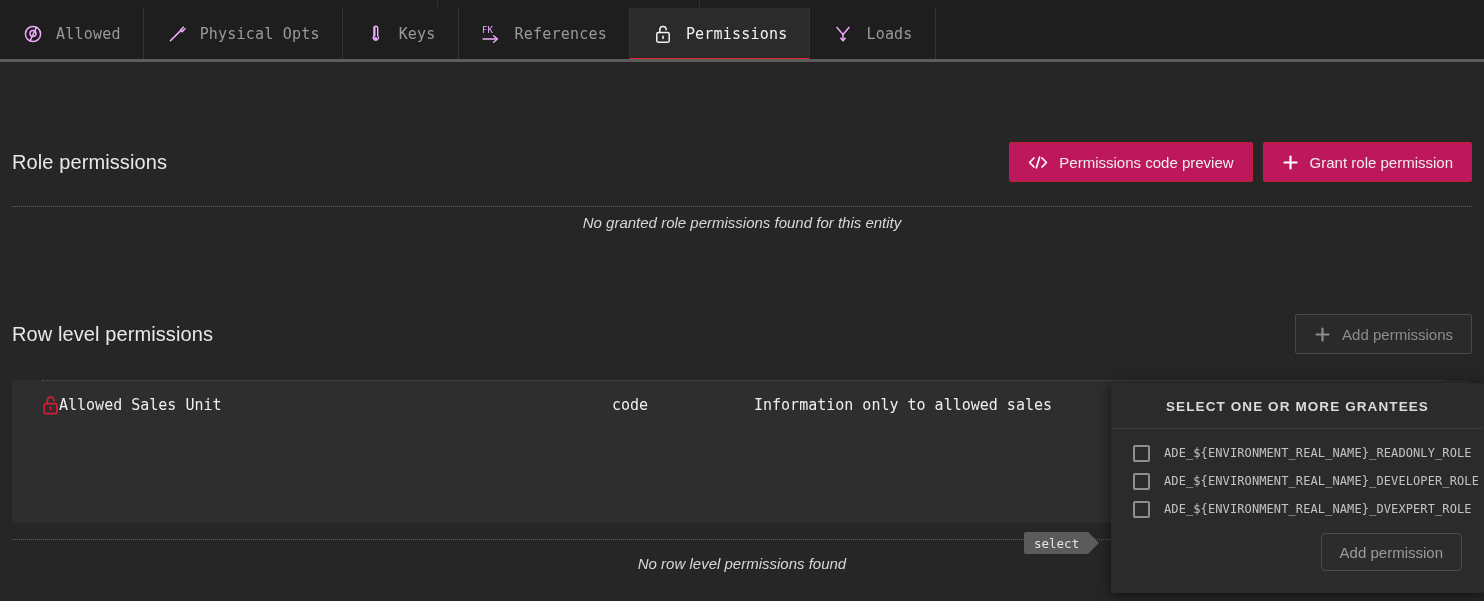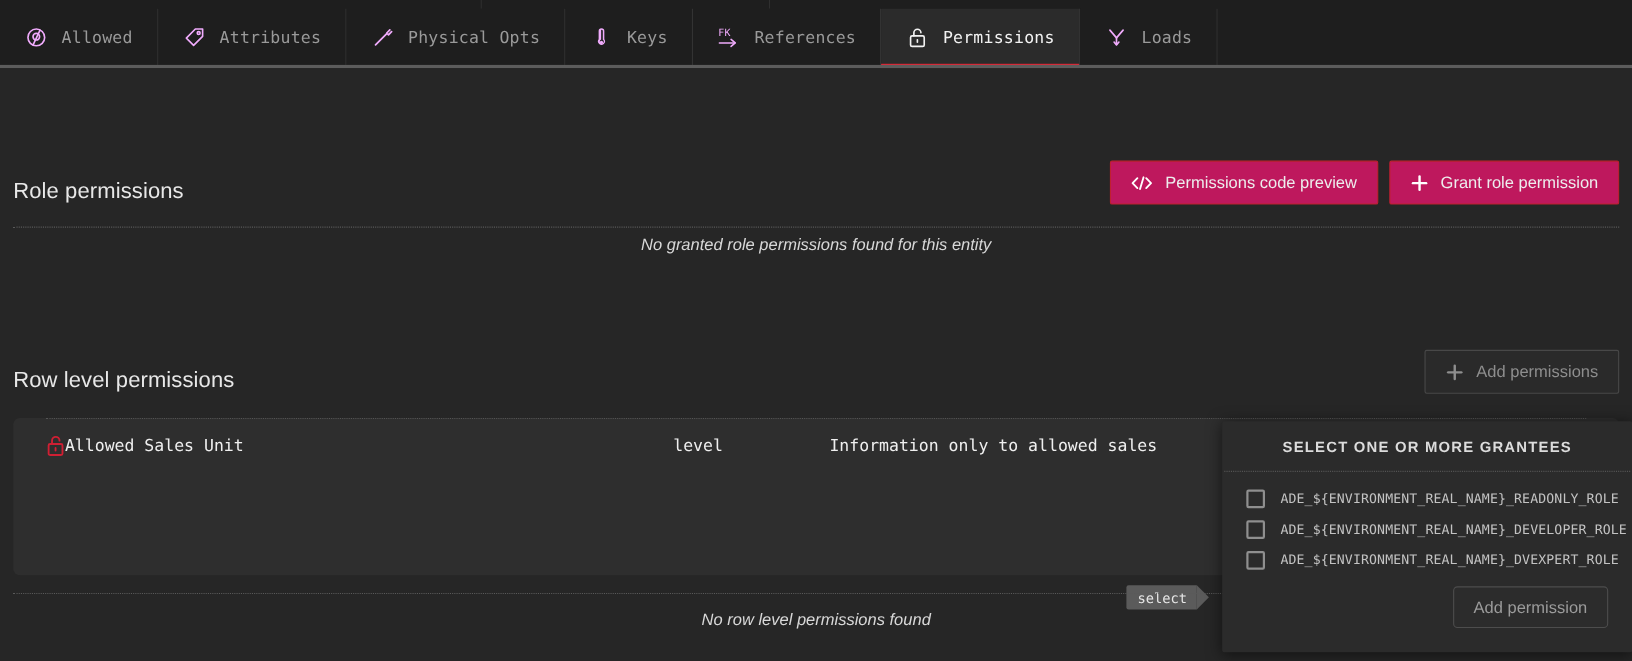--- a/index.html
+++ b/index.html
@@ -53,21 +53,21 @@
 
   
   .body {
     position: absolute; left: 0; top: 62px; width: 1484px; height: 539px;
     background: #262626;
   }
 
   
   .section-head {
     position: absolute; left: 0; width: 1484px;
-    display: flex; align-items: flex-end; justify-content: space-between;
+    display: flex; align-items: center; justify-content: space-between;
     padding: 0 12px;
   }
   .section-title {
     color: #e8e8e8;
     font-size: 20px;
     font-family: "Liberation Sans", sans-serif;
     font-weight: 400;
     letter-spacing: 0.1px;
   }
   .head-actions { display: flex; align-items: center; gap: 10px; }
@@ -223,29 +223,20 @@
   <div class="tabbar" id="tabbar">
       <div class="tab">
         <span class="ticon">
           <svg width="20" height="20" viewBox="0 0 20 20" fill="none" stroke="currentColor" stroke-width="1.5" stroke-linecap="round">
             <circle cx="10" cy="10" r="7.6"></circle>
             <circle cx="10" cy="9.4" r="3"></circle>
             <line x1="13.4" y1="3.4" x2="7.2" y2="16.6"></line>
           </svg>
         </span>
         <span>Allowed</span>
-      </div>
-      <div class="tab">
-        <span class="ticon">
-          <svg width="20" height="20" viewBox="0 0 20 20" fill="none" stroke="currentColor" stroke-width="1.5" stroke-linejoin="round">
-            <path d="M10.6 2.4 H17.2 V9 L9 17.2 L2.4 10.6 Z"></path>
-            <circle cx="13.6" cy="6" r="1.3"></circle>
-          </svg>
-        </span>
-        <span>Attributes</span>
       </div>
       <div class="tab">
         <span class="ticon">
           <svg width="20" height="20" viewBox="0 0 20 20" fill="none" stroke="currentColor" stroke-width="1.6" stroke-linecap="round" stroke-linejoin="round">
             <path d="M16.4 3.2 13.6 6 15.2 7.6 18 4.8"></path>
             <line x1="13.6" y1="6.6" x2="3.4" y2="16.8"></line>
           </svg>
         </span>
         <span>Physical Opts</span>
       </div>
@@ -345,21 +336,21 @@
           <span style="display:flex;">
             <svg width="17" height="20" viewBox="0 0 17 20" fill="none" stroke="#cf1f33" stroke-width="1.7" stroke-linecap="round" stroke-linejoin="round">
               <rect x="2.2" y="8.6" width="12.6" height="10" rx="1.4"></rect>
               <path d="M5.3 8.6 V5.6 a3.4 3.4 0 0 1 6.8 0"></path>
               <line x1="8.5" y1="12.2" x2="8.5" y2="14.6"></line>
             </svg>
           </span>
           <span>Allowed Sales Unit</span>
         </div>
         <div class="td c-suffix"></div>
-        <div class="td c-deleted">level</div>
+        <div class="td c-deleted">code</div>
         <div class="td c-desc">Information only to allowed sales</div>
       </div>
     </div>
 
     <div class="tip">
       <span>select</span>
     </div>
 
     <div class="dotted-rule" style="top:477px;"></div>
     <div class="empty-msg" style="top:493px;">No row level permissions found</div>

